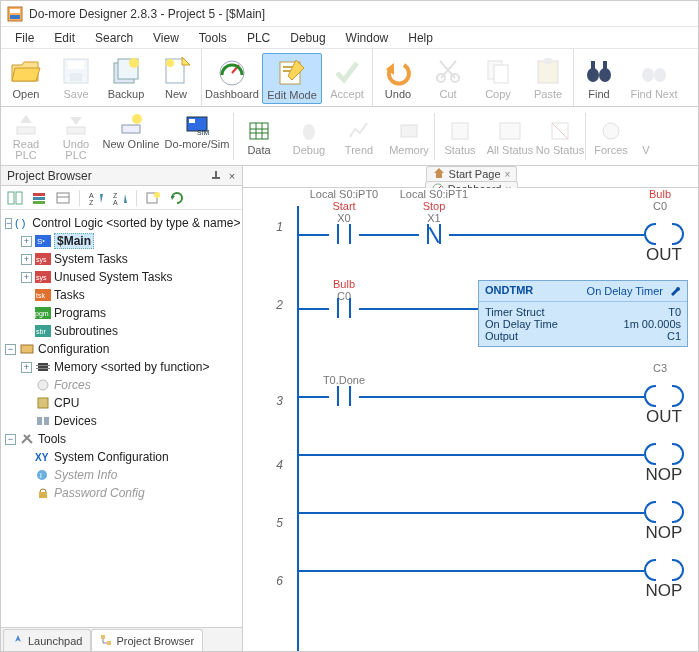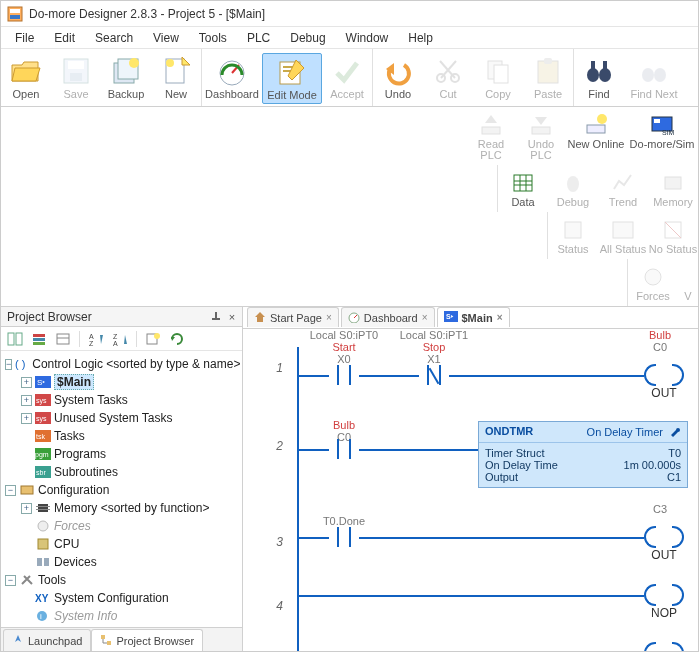--- a/index.html
+++ b/index.html
@@ -22,21 +22,21 @@
   .tbtn { width:50px; display:flex; flex-direction:column; align-items:center; gap:2px; padding:2px 0 2px 0; cursor:default; }
   .tbtn.wide { width:60px; }
   .tbtn.big .ticon { width:32px; height:32px; }
   .tbtn.small .ticon { width:24px; height:24px; }
   .tbtn .tlabel { font-size:11px; color:#555; text-align:center; line-height:1; }
   .tbtn.disabled .tlabel { color:#b0b0b0; }
   .tbtn.disabled .ticon { opacity:.35; }
   .tbtn.active { background:#bfe0ff; border:1px solid #5aa7e0; border-radius:2px; }
   .ticon { display:flex; align-items:center; justify-content:center; }
 
-  .toolbar2 { display:flex; align-items:flex-end; background:#fff; border-bottom:1px solid #d0d0d0;flex-direction:column; }
+  .toolbar2 { display:flex; align-items:center; background:#fff; border-bottom:1px solid #d0d0d0; }
 
   
   .body { flex:1; display:flex; min-height:0; }
 
   
   .sidebar { width:242px; display:flex; flex-direction:column; border-right:1px solid #d0d0d0; }
   .panel-header { display:flex; align-items:center; justify-content:space-between; height:20px; background:#f5f5f5; border-bottom:1px solid #d0d0d0; padding:0 2px 0 6px; font-size:12px; color:#333; }
   .panel-header .panel-btns { display:flex; gap:0; }
   .panel-header .pbtn { width:16px; height:16px; display:flex; align-items:center; justify-content:center; font-size:11px; color:#555; border:1px solid transparent; }
 
@@ -55,21 +55,21 @@
   .tree .label { color:#222; }
   .tree .label.dim { color:#9a9a9a; font-style:italic; }
   .tree .label.selected { background:#cde8ff; border:1px dotted #6aa; padding:0 2px; font-weight:bold; }
 
   .bottom-tabs { display:flex; align-items:flex-end; height:24px; border-top:1px solid #d0d0d0; background:#f3f3f3; padding:0 2px; gap:0; }
   .btab { display:flex; align-items:center; gap:4px; height:22px; padding:0 8px; border:1px solid #d0d0d0; border-bottom:none; background:#f3f3f3; font-size:11px; color:#444; cursor:default; border-top-left-radius:3px; border-top-right-radius:3px;justify-content:space-between; }
   .btab.active { background:#fff; }
 
   
   .editor { flex:1; display:flex; flex-direction:column; min-width:0; }
-  .doctabs { display:flex; align-items:flex-start; height:22px; background:#fff; border-bottom:1px solid #d0d0d0; padding-left:4px; }
+  .doctabs { display:flex; align-items:center; height:22px; background:#fff; border-bottom:1px solid #d0d0d0; padding-left:4px;flex-direction:column; }
   .dtab { display:flex; align-items:center; gap:4px; height:20px; padding:0 6px; border:1px solid #d0d0d0; border-bottom:none; background:#f6f6f6; font-size:11px; color:#444; border-top-left-radius:3px; border-top-right-radius:3px; margin-right:2px; cursor:default;}
   .dtab.active { background:#fff; font-weight:bold; }
   .dtab .close { color:#888; font-size:10px; }
 
   .ladder { flex:1; overflow:auto; background:#fff; position:relative; }
   .ladder .left-rail { position:absolute; left:54px; top:18px; bottom:0; width:2px; background:#1060c0; }
   .rung { position:relative; padding:4px 0 12px 0; }
   .rung-num { position:absolute; left:0; top:32px; width:40px; text-align:right; font-style:italic; color:#666; font-size:12px; }
   .rung .line { position:absolute; height:2px; background:#1060c0; }
 
@@ -88,21 +88,21 @@
   .contact-nc::before, .contact-nc::after { content:""; position:absolute; top:0; bottom:0; width:2px; background:#1060c0; }
   .contact-nc::before { left:8px; }
   .contact-nc::after  { right:8px; }
   .contact-nc .slash { position:absolute; left:6px; right:6px; top:-1px; bottom:-1px; }
   .contact-nc .slash::before { content:""; position:absolute; left:0; right:0; top:50%; height:2px; background:#1060c0; transform:rotate(60deg); transform-origin:center; }
 
   .coil { position:absolute; width:40px; height:22px; }
   .coil .lp, .coil .rp { position:absolute; top:0; width:12px; height:22px; border:2px solid #1060c0; }
   .coil .lp { left:0; border-right:none; border-radius:12px 0 0 12px; }
   .coil .rp { right:0; border-left:none; border-radius:0 12px 12px 0; }
-  .coil .lbl { position:absolute; width:50px; left:-5px; top:22px; font-size:12px; text-align:center; color:#333; }
+  .coil .lbl { position:absolute; width:50px; left:-5px; top:22px; font-size:17px; text-align:center; color:#333; }
 
   .box { position:absolute; border:1px solid #7aa9d6; background:#cfe7fb; font-size:11px; color:#123a63; }
   .box .box-title { display:flex; justify-content:space-between; padding:3px 6px; border-bottom:1px solid #9cc4ea; }
   .box .box-title .name { color:#0a4ea0; font-weight:bold; }
   .box .box-title .desc { color:#0a4ea0;text-align:right; }
   .box .box-title .wrench { color:#0a4ea0; }
   .box .box-body { padding:4px 6px; }
   .box .brow { display:flex; justify-content:space-between; }
 </style>
 </head>

